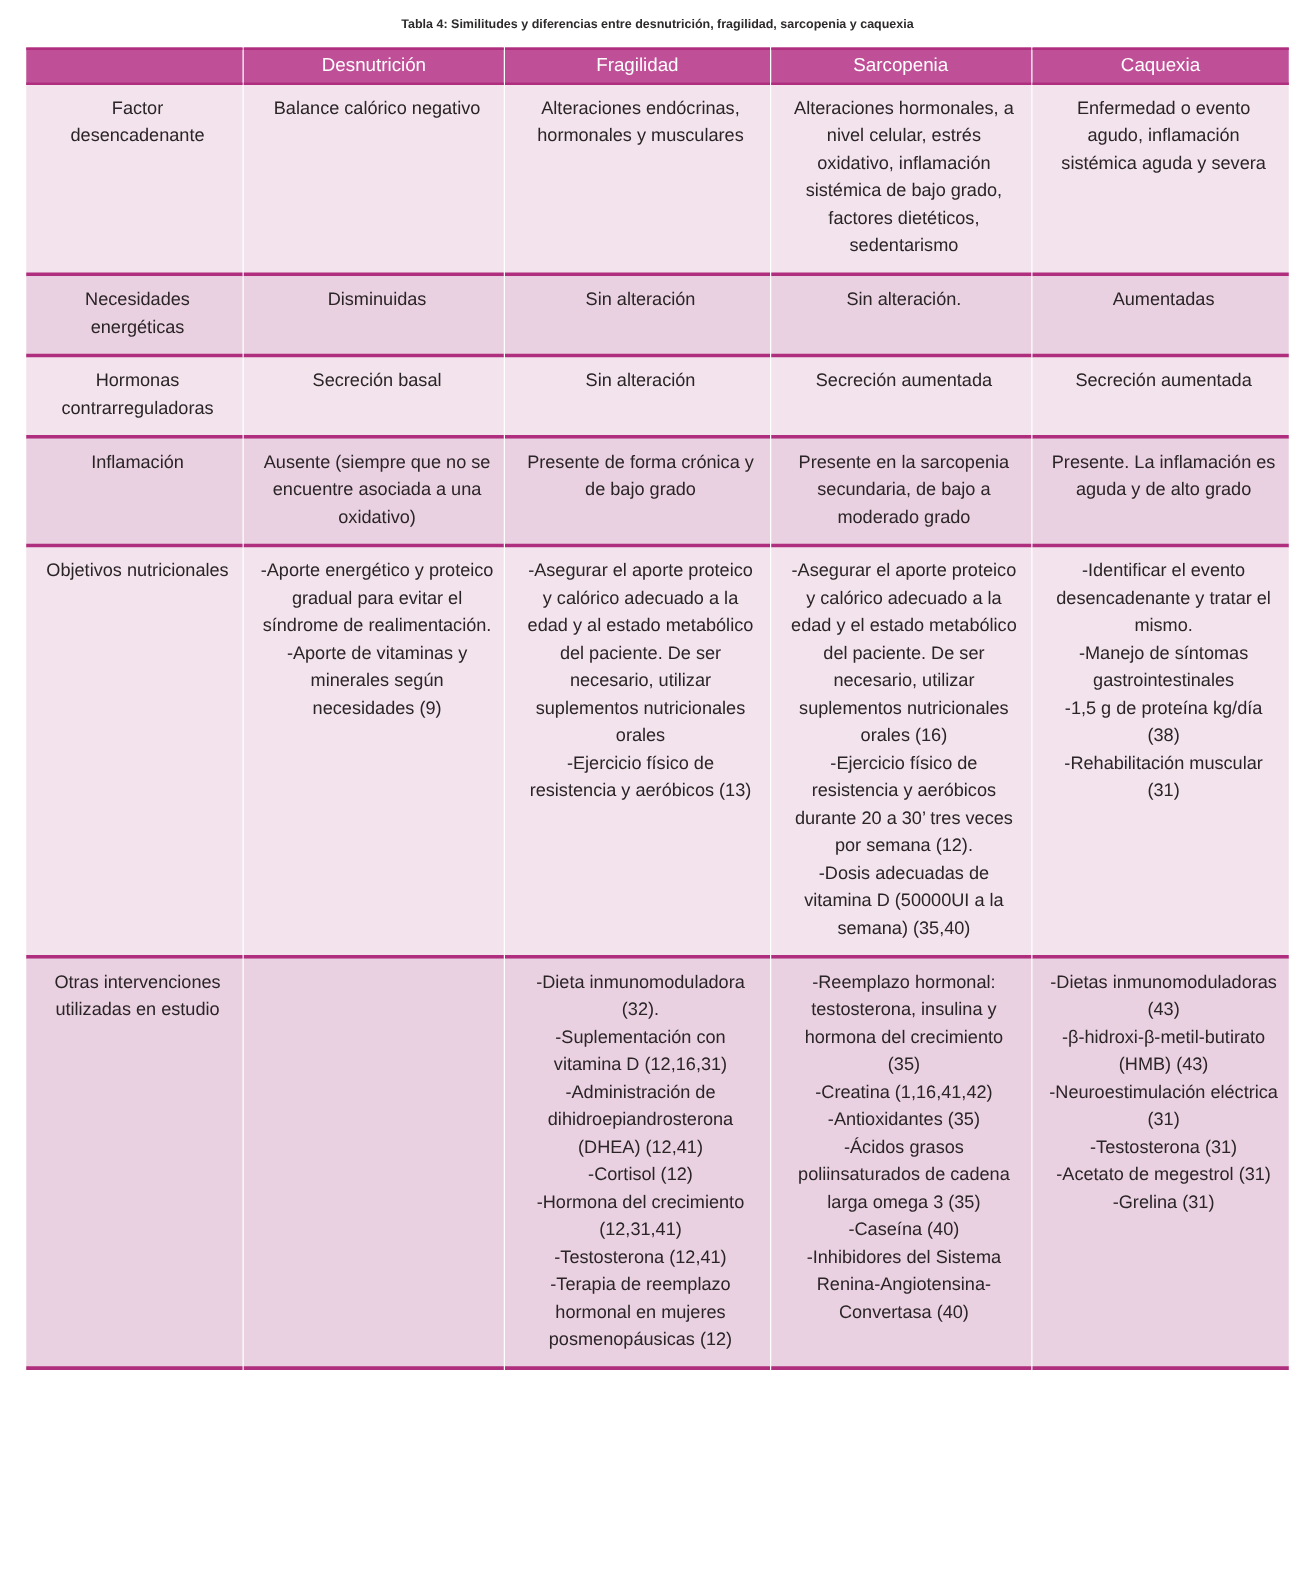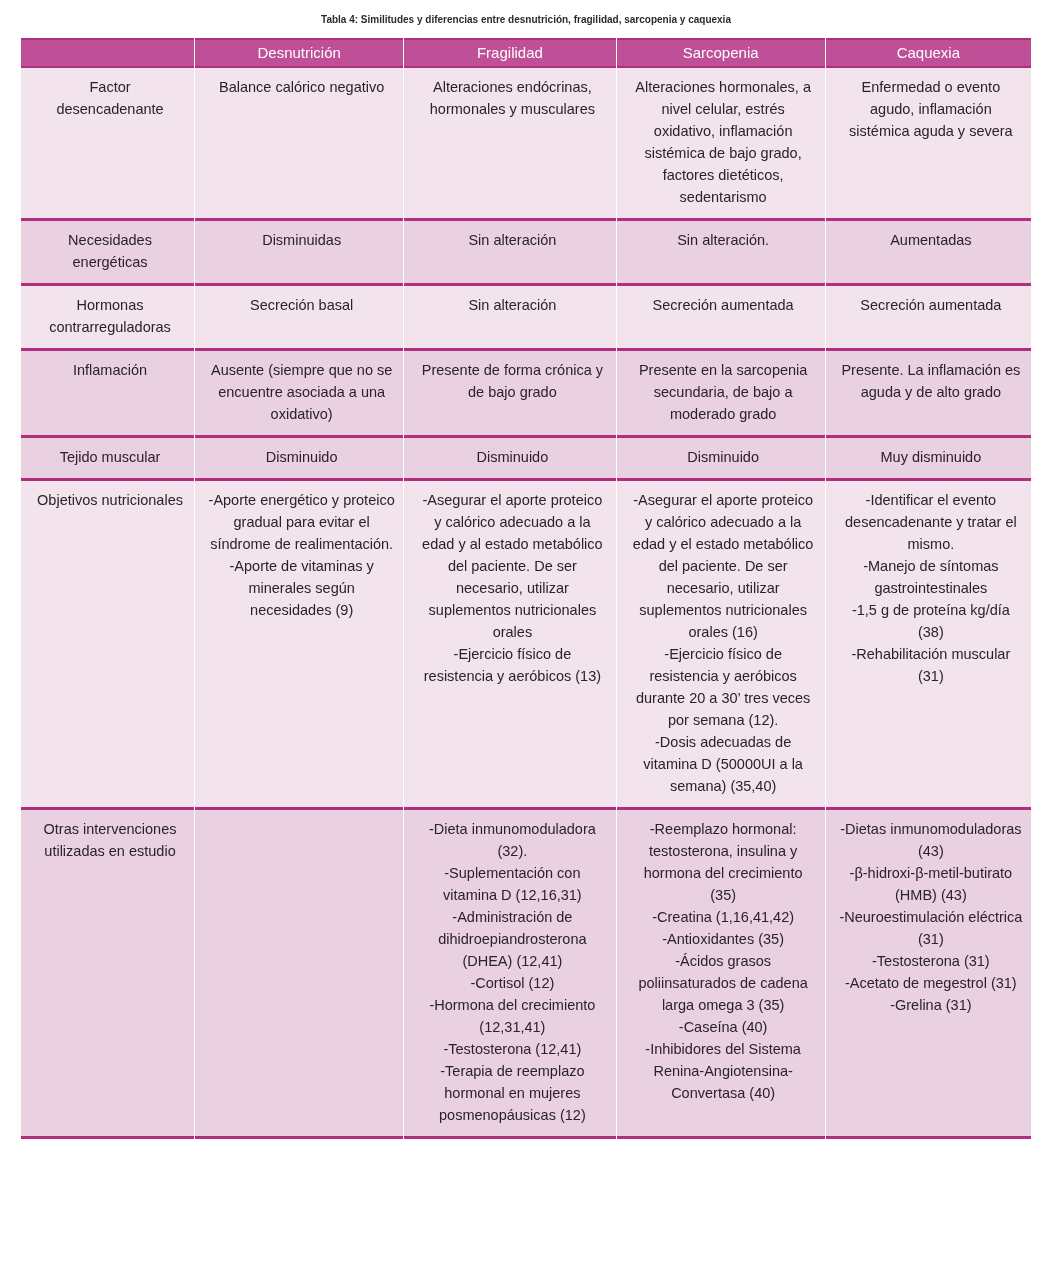--- a/index.html
+++ b/index.html
@@ -109,27 +109,20 @@
           <td>Secreción aumentada</td>
           <td>Secreción aumentada</td>
         </tr>
         <tr class="row-dark">
           <td class="row-label">Inflamación</td>
           <td>Ausente (siempre que no se encuentre asociada a una oxidativo)</td>
           <td>Presente de forma crónica y de bajo grado</td>
           <td>Presente en la sarcopenia secundaria, de bajo a moderado grado</td>
           <td>Presente. La inflamación es aguda y de alto grado</td>
         </tr>
-        <tr class="row-dark">
-          <td class="row-label">Tejido muscular</td>
-          <td>Disminuido</td>
-          <td>Disminuido</td>
-          <td>Disminuido</td>
-          <td>Muy disminuido</td>
-        </tr>
         <tr class="row-light">
           <td class="row-label">Objetivos nutricionales</td>
           <td>-Aporte energético y proteico gradual para evitar el síndrome de realimentación.
 -Aporte de vitaminas y minerales según necesidades (9)</td>
           <td>-Asegurar el aporte proteico y calórico adecuado a la edad y al estado metabólico del paciente. De ser necesario, utilizar suplementos nutricionales orales
 -Ejercicio físico de resistencia y aeróbicos (13)</td>
           <td>-Asegurar el aporte proteico y calórico adecuado a la edad y el estado metabólico del paciente. De ser necesario, utilizar suplementos nutricionales orales (16)
 -Ejercicio físico de resistencia y aeróbicos durante 20 a 30’ tres veces por semana (12).
 -Dosis adecuadas de vitamina D (50000UI a la semana) (35,40)</td>
           <td>-Identificar el evento desencadenante y tratar el mismo.

